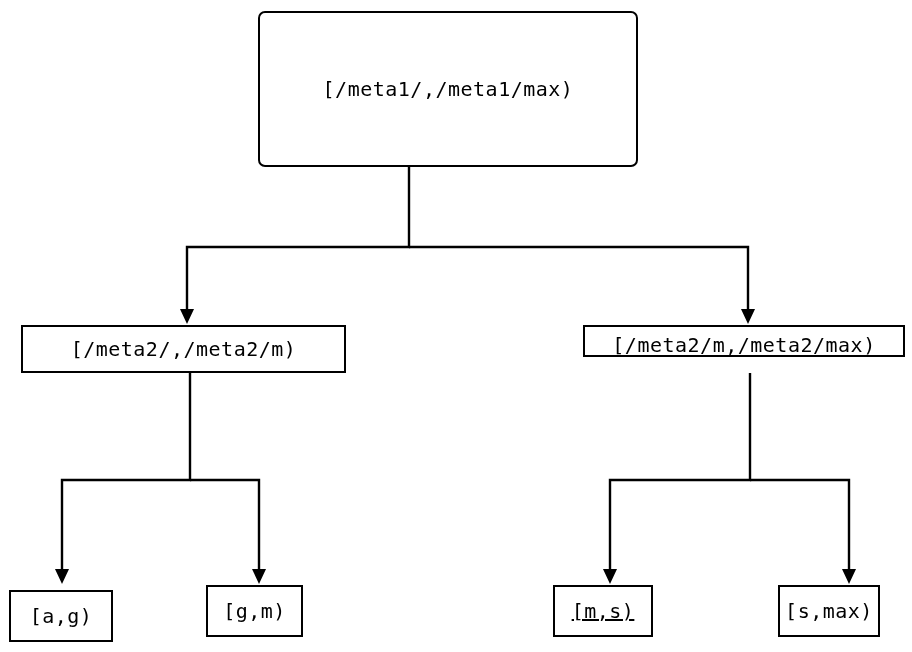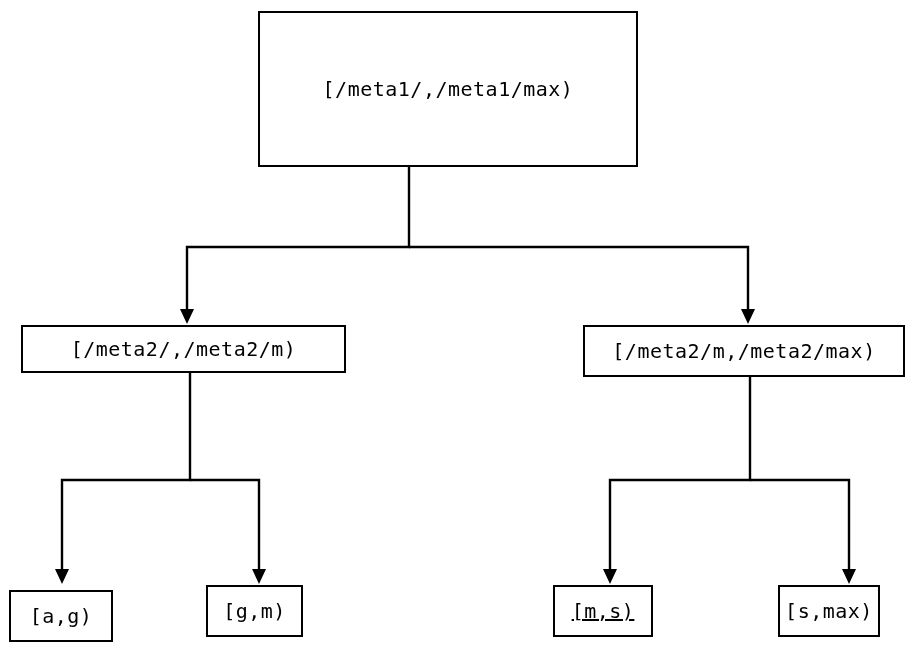--- a/index.html
+++ b/index.html
@@ -43,33 +43,35 @@
   }
   .node-label {
     display: block;
   }
   
   #node-root {
     left: 258px;
     top: 11px;
     width: 380px;
     height: 156px;
+    border-radius: 7px;
   }
   
   #node-mid-left {
     left: 21px;
     top: 325px;
     width: 325px;
     height: 48px;
   }
   #node-mid-right {
     left: 583px;
     top: 325px;
     width: 322px;
-    height: 52px;
+    height: 32px;
+    align-items: flex-end;
   }
   
   #node-leaf-ag {
     left: 9px;
     top: 590px;
     width: 104px;
     height: 52px;
   }
   #node-leaf-gm {
     left: 206px;

